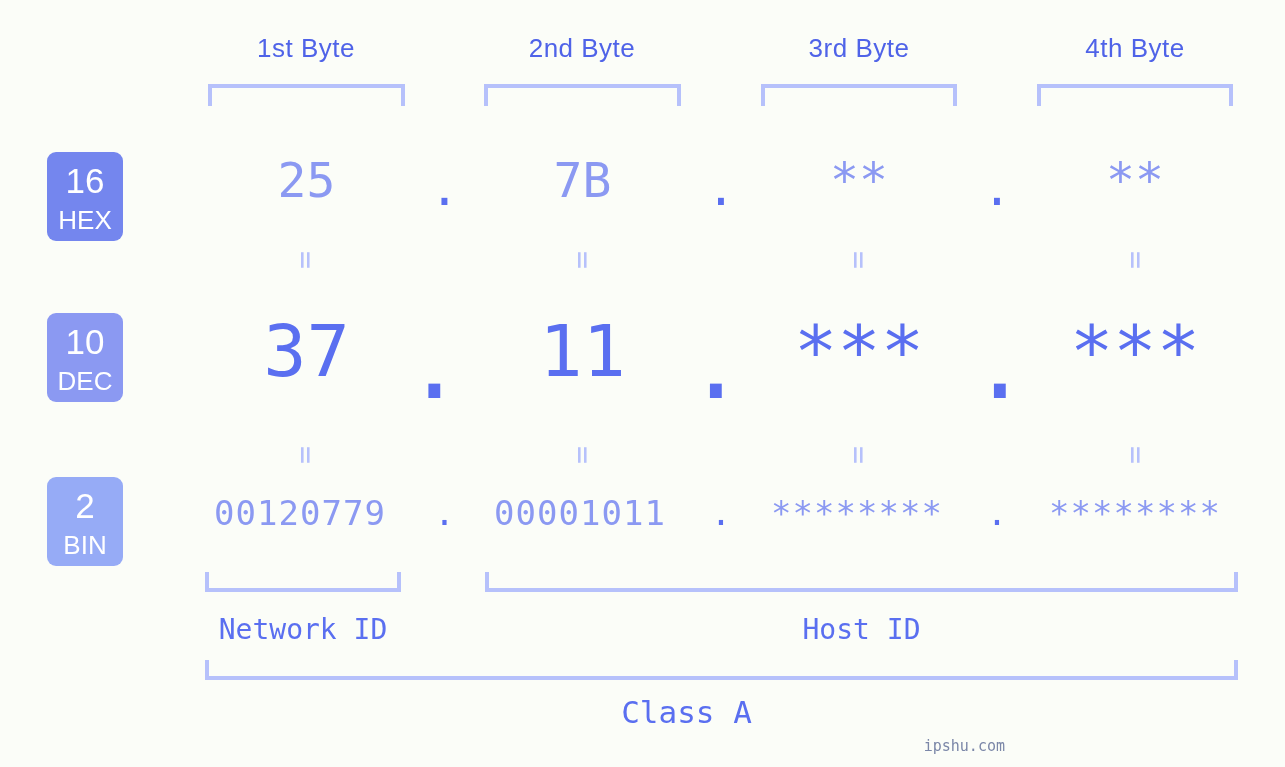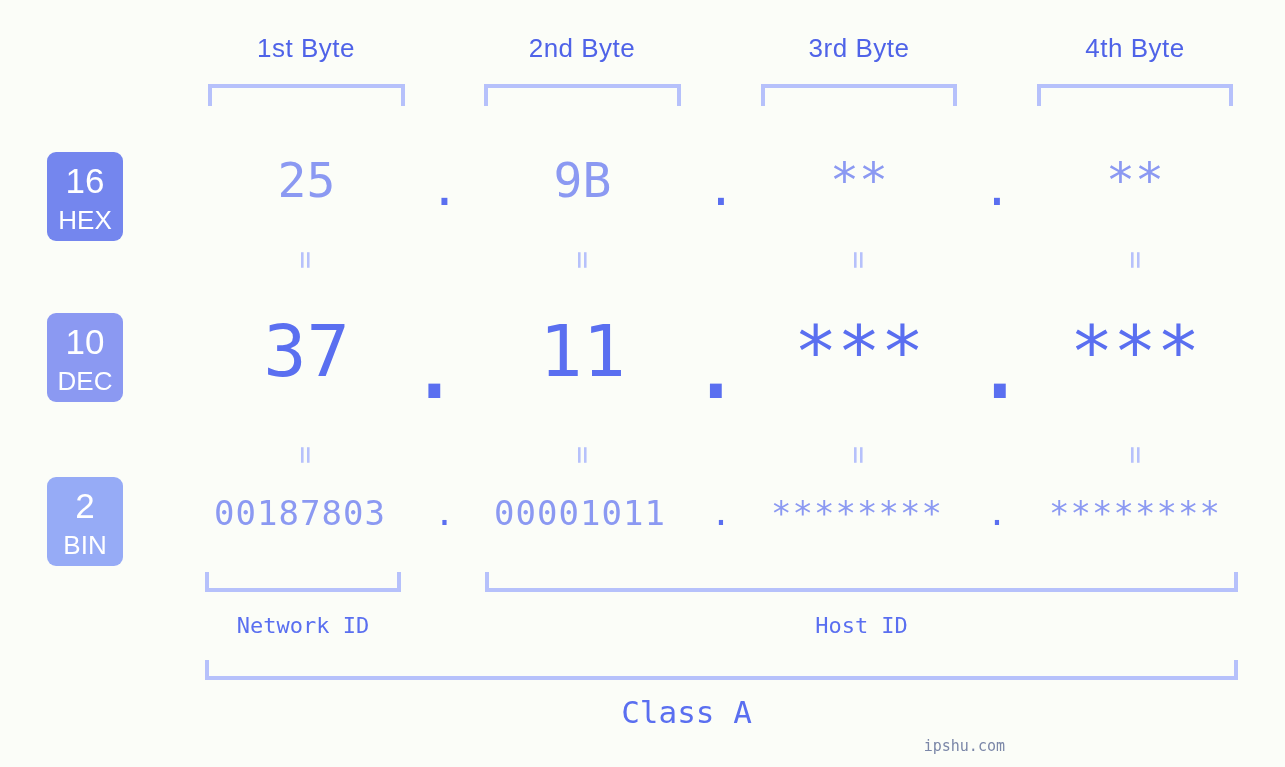--- a/index.html
+++ b/index.html
@@ -126,21 +126,21 @@
     width: 40px;
   }
   .eq-r1 { top: 245px; }
   .eq-r2 { top: 440px; }
 
   
   .id-label {
     position: absolute;
     text-align: center;
     font-family: "DejaVu Sans Mono", monospace;
-    font-size: 22px;
+    font-size: 28px;
     color: #5a6ff0;
     white-space: nowrap;
   }
 
   
   #class-label {
     position: absolute;
     top: 694px;
     left: 0;
     width: 1285px;
@@ -187,21 +187,21 @@
     <span class="name">DEC</span>
   </div>
   <div class="badge" id="badge-bin">
     <span class="num">2</span>
     <span class="name">BIN</span>
   </div>
 
   <div class="row" id="row-hex">
     <div class="cell" style="left:208px;width:197px;">25</div>
     <div class="sep" style="left:405px;width:79px;">.</div>
-    <div class="cell" style="left:484px;width:197px;">9B</div>
+    <div class="cell" style="left:484px;width:197px;">7B</div>
     <div class="sep" style="left:681px;width:80px;">.</div>
     <div class="cell" style="left:761px;width:196px;">**</div>
     <div class="sep" style="left:957px;width:80px;">.</div>
     <div class="cell" style="left:1037px;width:196px;">**</div>
   </div>
 
   <div class="eq eq-r1" style="left:286px;">=</div>
   <div class="eq eq-r1" style="left:563px;">=</div>
   <div class="eq eq-r1" style="left:839px;">=</div>
   <div class="eq eq-r1" style="left:1116px;">=</div>
@@ -215,21 +215,21 @@
     <div class="sep" style="left:960px;width:80px;">.</div>
     <div class="cell" style="left:1027px;width:216px;">***</div>
   </div>
 
   <div class="eq eq-r2" style="left:286px;">=</div>
   <div class="eq eq-r2" style="left:563px;">=</div>
   <div class="eq eq-r2" style="left:839px;">=</div>
   <div class="eq eq-r2" style="left:1116px;">=</div>
 
   <div class="row" id="row-bin">
-    <div class="cell" style="left:190px;width:220px;">00187803</div>
+    <div class="cell" style="left:190px;width:220px;">00120779</div>
     <div class="sep" style="left:405px;width:79px;">.</div>
     <div class="cell" style="left:470px;width:220px;">00001011</div>
     <div class="sep" style="left:681px;width:80px;">.</div>
     <div class="cell" style="left:747px;width:220px;">********</div>
     <div class="sep" style="left:957px;width:80px;">.</div>
     <div class="cell" style="left:1025px;width:220px;">********</div>
   </div>
 
   <div class="bracket-bottom" style="left:205px;top:572px;width:196px;"></div>
   <div class="bracket-bottom" style="left:485px;top:572px;width:753px;"></div>

